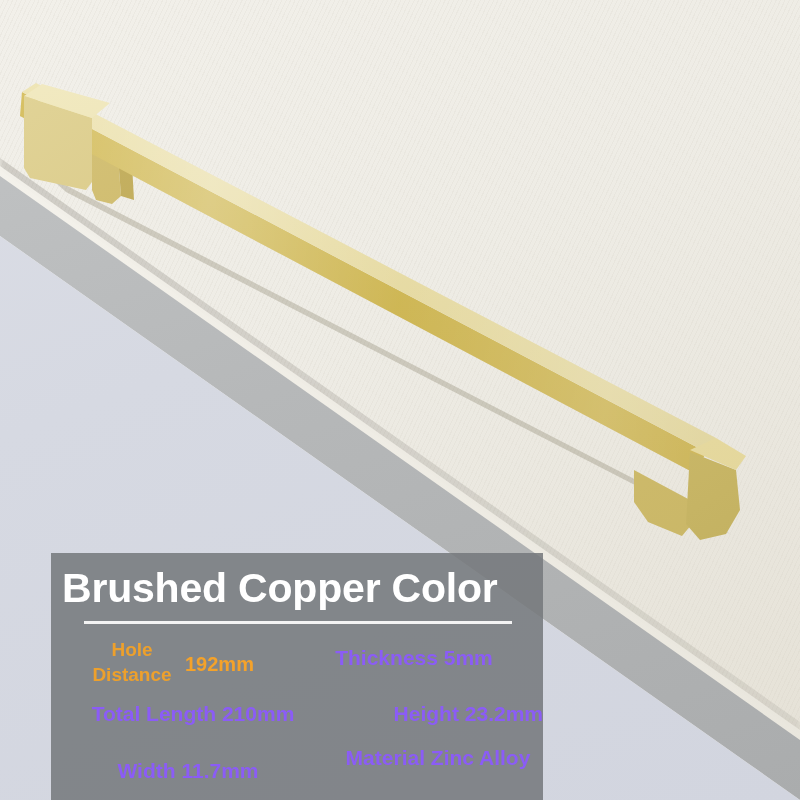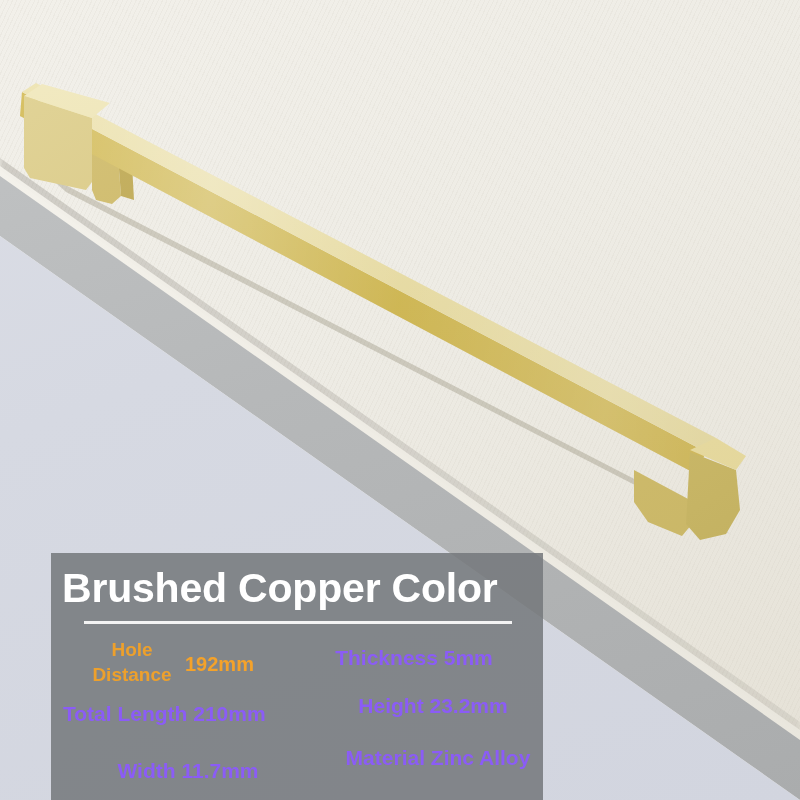--- a/index.html
+++ b/index.html
@@ -245,22 +245,22 @@
     left: 112px;
     top: 12px;
     color: #f4a22a;
     font-size: 20px;
     font-weight: bold;
     line-height: 30px;
     white-space: nowrap;
   }
 
   #thickness-item { left: 248px; top: 92px; width: 230px; }
-  #length-item    { left: 12px;  top: 148px; width: 260px; text-align: left;}
-  #height-item    { left: 272px; top: 140px; width: 220px; text-align: center; }
+  #length-item    { left: 12px;  top: 148px; width: 260px; text-align: center;}
+  #height-item    { left: 272px; top: 148px; width: 220px; text-align: right; }
   #width-item     { left: 12px;  top: 205px; width: 250px; }
   #material-item  { left: 282px; top: 192px; width: 210px; }
 </style>
 </head>
 <body>
 
 <div id="stage">
 
   <div class="panel-door"></div>
   <div class="panel-shadow"></div>

